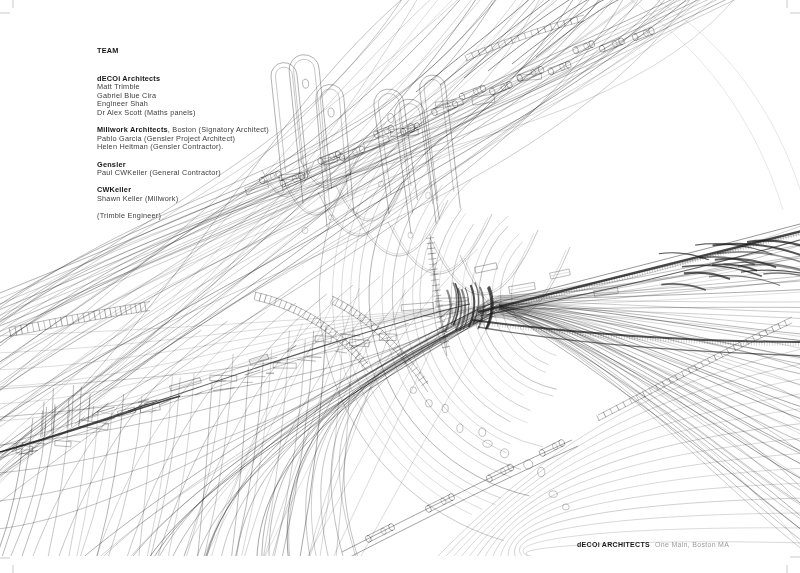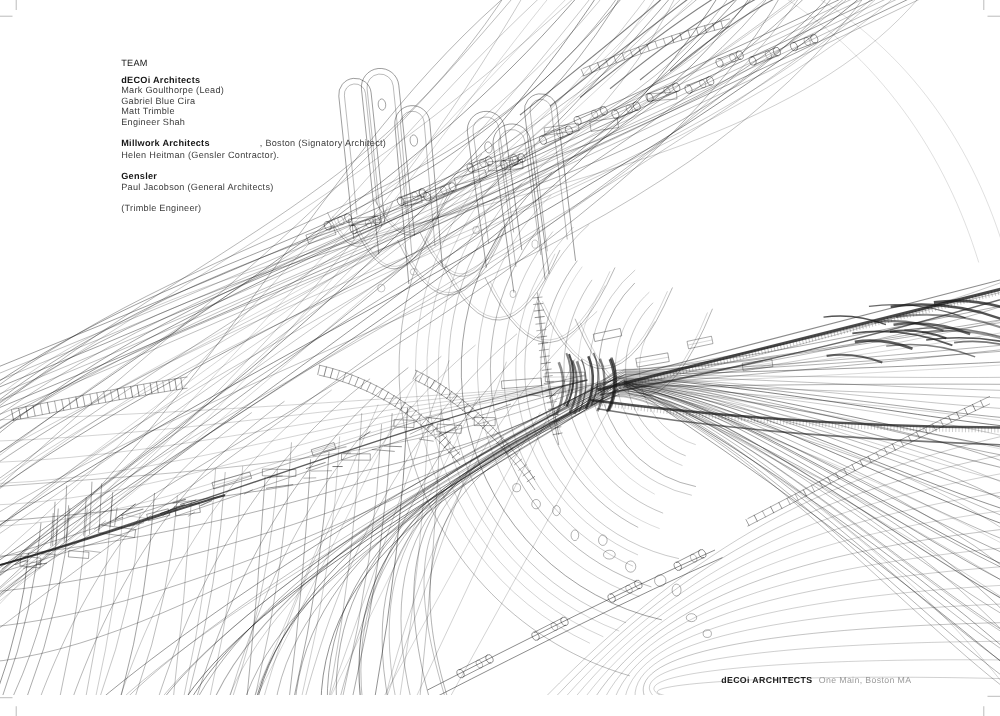--- a/index.html
+++ b/index.html
@@ -1,24 +1,24 @@
 <!DOCTYPE html>
 <html><head>
 <meta charset="utf-8">
 <style>
   html,body{margin:0;padding:0;background:#ffffff;}
   body{width:800px;height:573px;position:relative;overflow:hidden;
        font-family:"Liberation Sans","DejaVu Sans",sans-serif;}
   #drawing{position:absolute;left:0;top:0;width:800px;height:573px;}
   .team{position:absolute;left:97px;top:47px;width:230px;
         font-size:7.3px;line-height:8.6px;letter-spacing:.22px;color:#3d3d3d;}
-  .team .hd{font-weight:normal;color:#161616;margin-bottom:4px;}
+  .team .hd{font-weight:bold;color:#161616;margin-bottom:19px;}
   .grp{margin-bottom:8.6px;}
   .gname{font-weight:bold;color:#161616;}
-  .gsuffix{font-weight:normal;color:#3d3d3d;padding-left:40px;}
+  .gsuffix{font-weight:normal;color:#3d3d3d;}
   .footer{position:absolute;left:577px;top:541px;font-size:7px;
           letter-spacing:.3px;white-space:nowrap;}
   .footer .brand{font-weight:bold;color:#1b1b1b;}
   .footer .proj{color:#9b9b9b;margin-left:5px;}
 </style>
 </head>
 <body>
 
 <svg id="drawing" viewBox="0 0 800 573" xmlns="http://www.w3.org/2000/svg">
   <defs>
@@ -675,32 +675,37 @@
       <path d="M790,557 h10" stroke="#c9c9c9" stroke-width="1" fill="none"></path>
       <path d="M787,565 v8" stroke="#c9c9c9" stroke-width="1" fill="none"></path>
     </g>
 </svg>
 
 <div class="team">
   <div class="hd">TEAM</div>
   <div id="groups">
       <div class="grp">
     <div><span class="gname">dECOi Architects</span><span class="gsuffix"></span></div>
-  <div>Mark Goulthorpe (Lead)</div>
+        <div>Matt Trimble</div>
         <div>Gabriel Blue Cira</div>
-        <div>Matt Trimble</div>
         <div>Engineer Shah</div>
+        <div>Dr Alex Scott (Maths panels)</div>
       </div>
       <div class="grp">
     <div><span class="gname">Millwork Architects</span><span class="gsuffix">, Boston (Signatory Architect)</span></div>
+  <div>Pablo Garcia (Gensler Project Architect)</div>
         <div>Helen Heitman (Gensler Contractor).</div>
       </div>
       <div class="grp">
     <div><span class="gname">Gensler</span><span class="gsuffix"></span></div>
-  <div>Paul Jacobson (General Architects)</div>
+  <div>Paul CWKeller (General Contractor)</div>
+      </div>
+      <div class="grp">
+    <div><span class="gname">CWKeller</span><span class="gsuffix"></span></div>
+  <div>Shawn Keller (Millwork)</div>
       </div>
       <div class="grp">
   <div>(Trimble Engineer)</div>
       </div>
     </div>
 </div>
 
 <div class="footer">
   <span class="brand">dECOi ARCHITECTS</span><span class="proj">One Main, Boston MA</span>
 </div>

